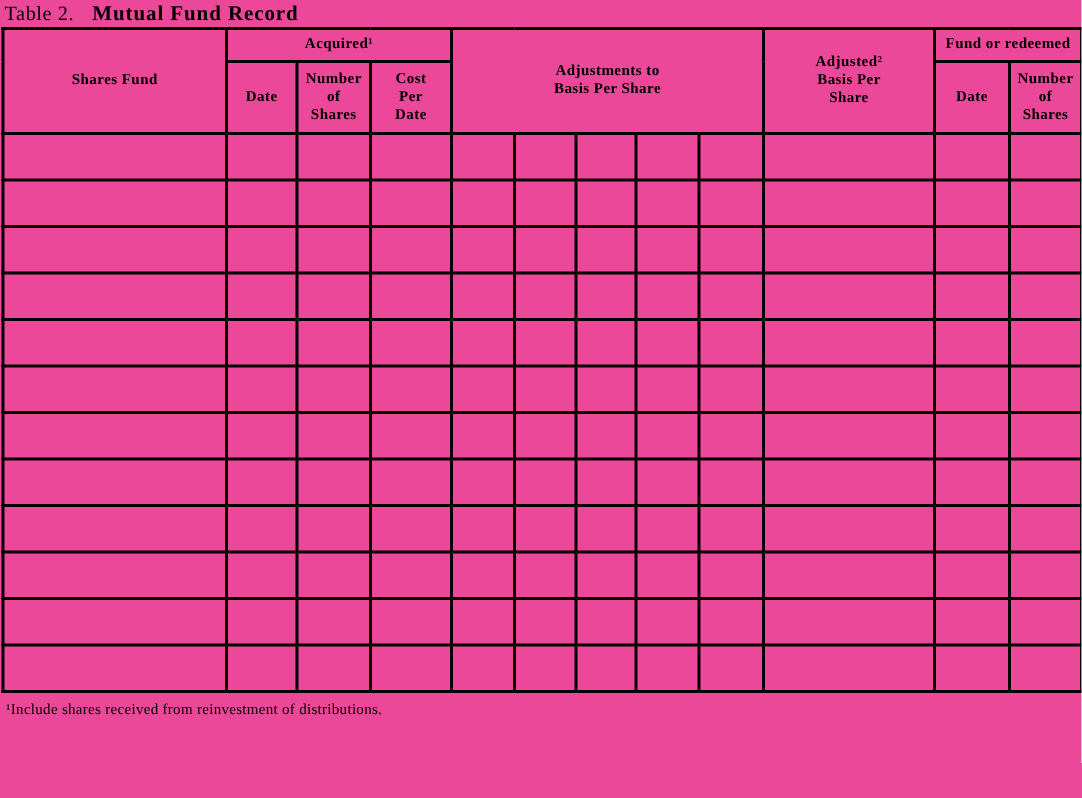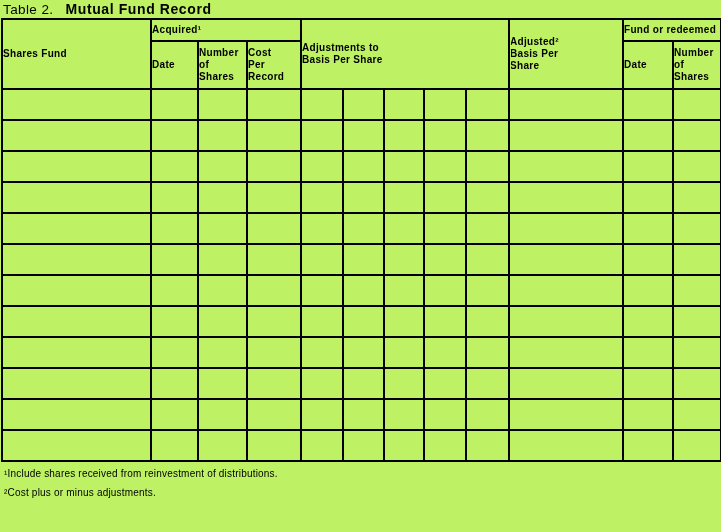--- a/index.html
+++ b/index.html
@@ -1,22 +1,22 @@
 <!DOCTYPE html>
 <html><head>
 <meta charset="utf-8">
 <style>
   html, body { margin: 0; padding: 0; background: #fff; }
   .page {
     position: relative;
     width: 721px;
     height: 532px;
-    background: #bef264;
+    background: #ec4899;
     color: #000;
-    font-family: Liberation Sans, sans-serif;
+    font-family: Liberation Serif, serif;
     overflow: hidden;
   }
   .doc-title {
     position: absolute;
     top: 0px;
     left: 3px;
     white-space: nowrap;
   }
   .t-prefix {
     font-size: 13.5px;
@@ -39,21 +39,21 @@
   }
   table.grid td {
     border: 2px solid #000;
     padding: 0;
     overflow: hidden;
   }
   .hc {
     font-weight: bold;
     font-size: 10px;
     line-height: 1.18;
-    text-align: left;
+    text-align: center;
     vertical-align: middle;
     white-space: pre-line;
     letter-spacing: 0.3px;
   }
   tr.hrow1 { height: 22px; }
   tr.hrow2 { height: 48px; }
   tbody.rows tr { height: 31px; }
   td.cell-mutual-fund-header { padding-top: 12px; }
   td.cell-adjustments-header { padding-top: 30px; }
   td.cell-adjusted-header   { padding-top: 12px; border-radius: 14px; }
@@ -101,21 +101,21 @@
 Share</td>
         <td colspan="2" class="hc">Fund or redeemed</td>
       </tr>
       <tr class="hrow2">
         <td class="hc">Date</td>
         <td class="hc">Number
 of
 Shares</td>
         <td class="hc">Cost
 Per
-Record</td>
+Date</td>
         <td class="hc">Date</td>
         <td class="hc">Number
 of
 Shares</td>
       </tr>
     </thead>
     <tbody class="rows">
       <tr>
         <td></td>
         <td></td>
@@ -282,16 +282,15 @@
         <td></td>
         <td></td>
         <td></td>
         <td></td>
       </tr>
       </tbody>
   </table>
 
   <div class="footnotes">
     <div class="fn">¹Include shares received from reinvestment of distributions.</div>
-    <div class="fn">²Cost plus or minus adjustments.</div>
   </div>
 
 </div>
 
 </body></html>

